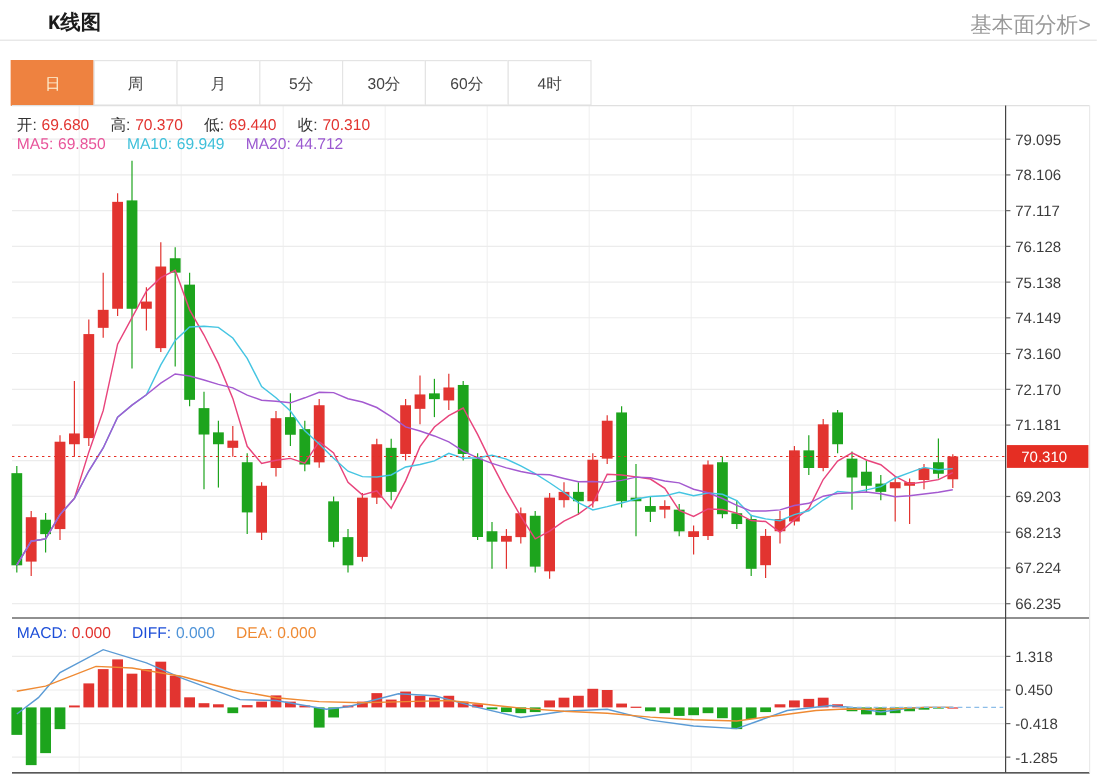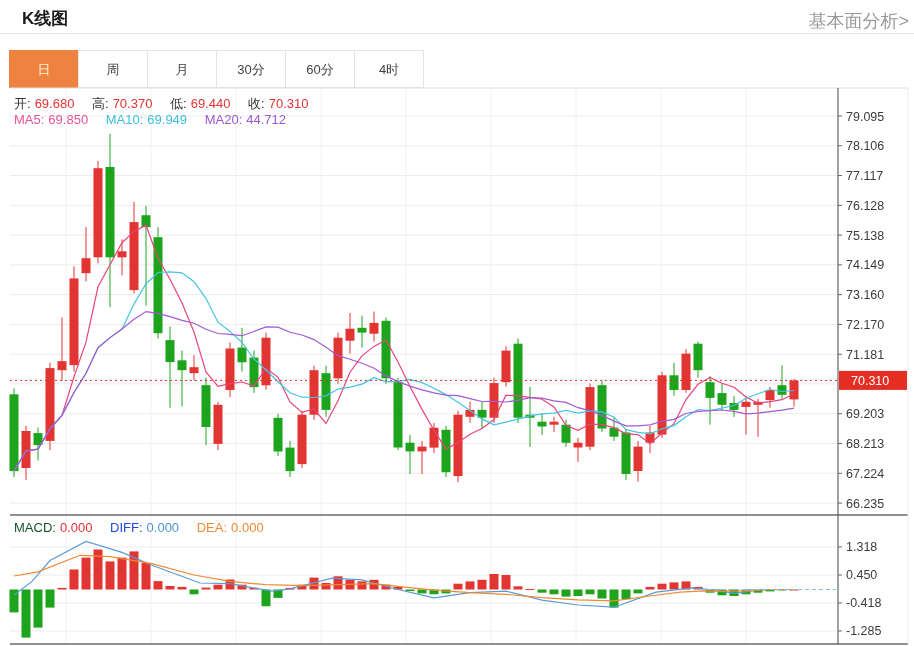--- a/index.html
+++ b/index.html
@@ -1,18 +1,18 @@
 <!DOCTYPE html>
 <html><head>
 <meta charset="utf-8">
 <style>
   html,body{margin:0;padding:0;background:#fff;}
   body{width:914px;height:646px;position:relative;overflow:hidden;
        font-family:"Liberation Sans","DejaVu Sans",sans-serif;}
-  .page-title{position:absolute;left:22px;top:7px;font-size:17px;font-weight:bold;color:#1b1b1b;}
+  .page-title{position:absolute;left:40px;top:7px;font-size:17px;font-weight:bold;color:#1b1b1b;font-family:Liberation Mono, monospace;}
   .fund-link{position:absolute;right:5px;top:9px;font-size:18px;color:#999;cursor:pointer;}
   .header-divider{position:absolute;left:0;top:33px;width:914px;height:1px;background:#e3e3e3;}
   .tabbar{position:absolute;left:10px;top:50px;display:flex;height:38px;}
   .tab{width:70px;height:38px;line-height:38px;text-align:center;font-size:13px;color:#444;
        background:#fff;border:1px solid #e4e4e4;margin-left:-1px;box-sizing:border-box;cursor:pointer;}
   .tab.active{background:#ee8240;border-color:#ee8240;color:#fdf3d6;}
   .chart-svg{position:absolute;left:0;top:0;}
   .legend{position:absolute;font-size:13px;white-space:nowrap;}
   .legend span{margin-right:4px;}
   .legend .gap{margin-right:14px;}
@@ -22,20 +22,21 @@
 <body>
 
 <div class="page-title">K线图</div>
 <div class="fund-link">基本面分析&gt;</div>
 <div class="header-divider"></div>
 
 <div class="tabbar">
     <div class="tab active">日</div>
     <div class="tab">周</div>
     <div class="tab">月</div>
+    <div class="tab">5分</div>
     <div class="tab">30分</div>
     <div class="tab">60分</div>
     <div class="tab">4时</div>
   </div>
 
 <svg class="chart-svg" width="914" height="646">
     <line x1="66" y1="88" x2="66" y2="644" stroke="#f2f2f2"></line>
     <line x1="151" y1="88" x2="151" y2="644" stroke="#f2f2f2"></line>
     <line x1="236" y1="88" x2="236" y2="644" stroke="#f2f2f2"></line>
     <line x1="321" y1="88" x2="321" y2="644" stroke="#f2f2f2"></line>
@@ -317,16 +318,16 @@
   <span class="lab">收:</span><span style="color:#e23430">70.310</span>
 </div>
 
 <div class="legend" style="left:14px;top:112px;">
   <span style="color:#e8549a">MA5:</span><span class="gap" style="color:#e8549a">69.850</span>
   <span style="color:#3ec0da">MA10:</span><span class="gap" style="color:#3ec0da">69.949</span>
   <span style="color:#9b59d0">MA20:</span><span style="color:#9b59d0">44.712</span>
 </div>
 
 <div class="legend" style="left:14px;top:520px;">
-  <span style="color:#14532d">MACD:</span><span class="gap" style="color:#e23430">0.000</span>
+  <span style="color:#1d4ed8">MACD:</span><span class="gap" style="color:#e23430">0.000</span>
   <span style="color:#1d4ed8">DIFF:</span><span class="gap" style="color:#4f94d8">0.000</span>
   <span style="color:#ef8a33">DEA:</span><span style="color:#ef8a33">0.000</span>
 </div>
 
 </body></html>

